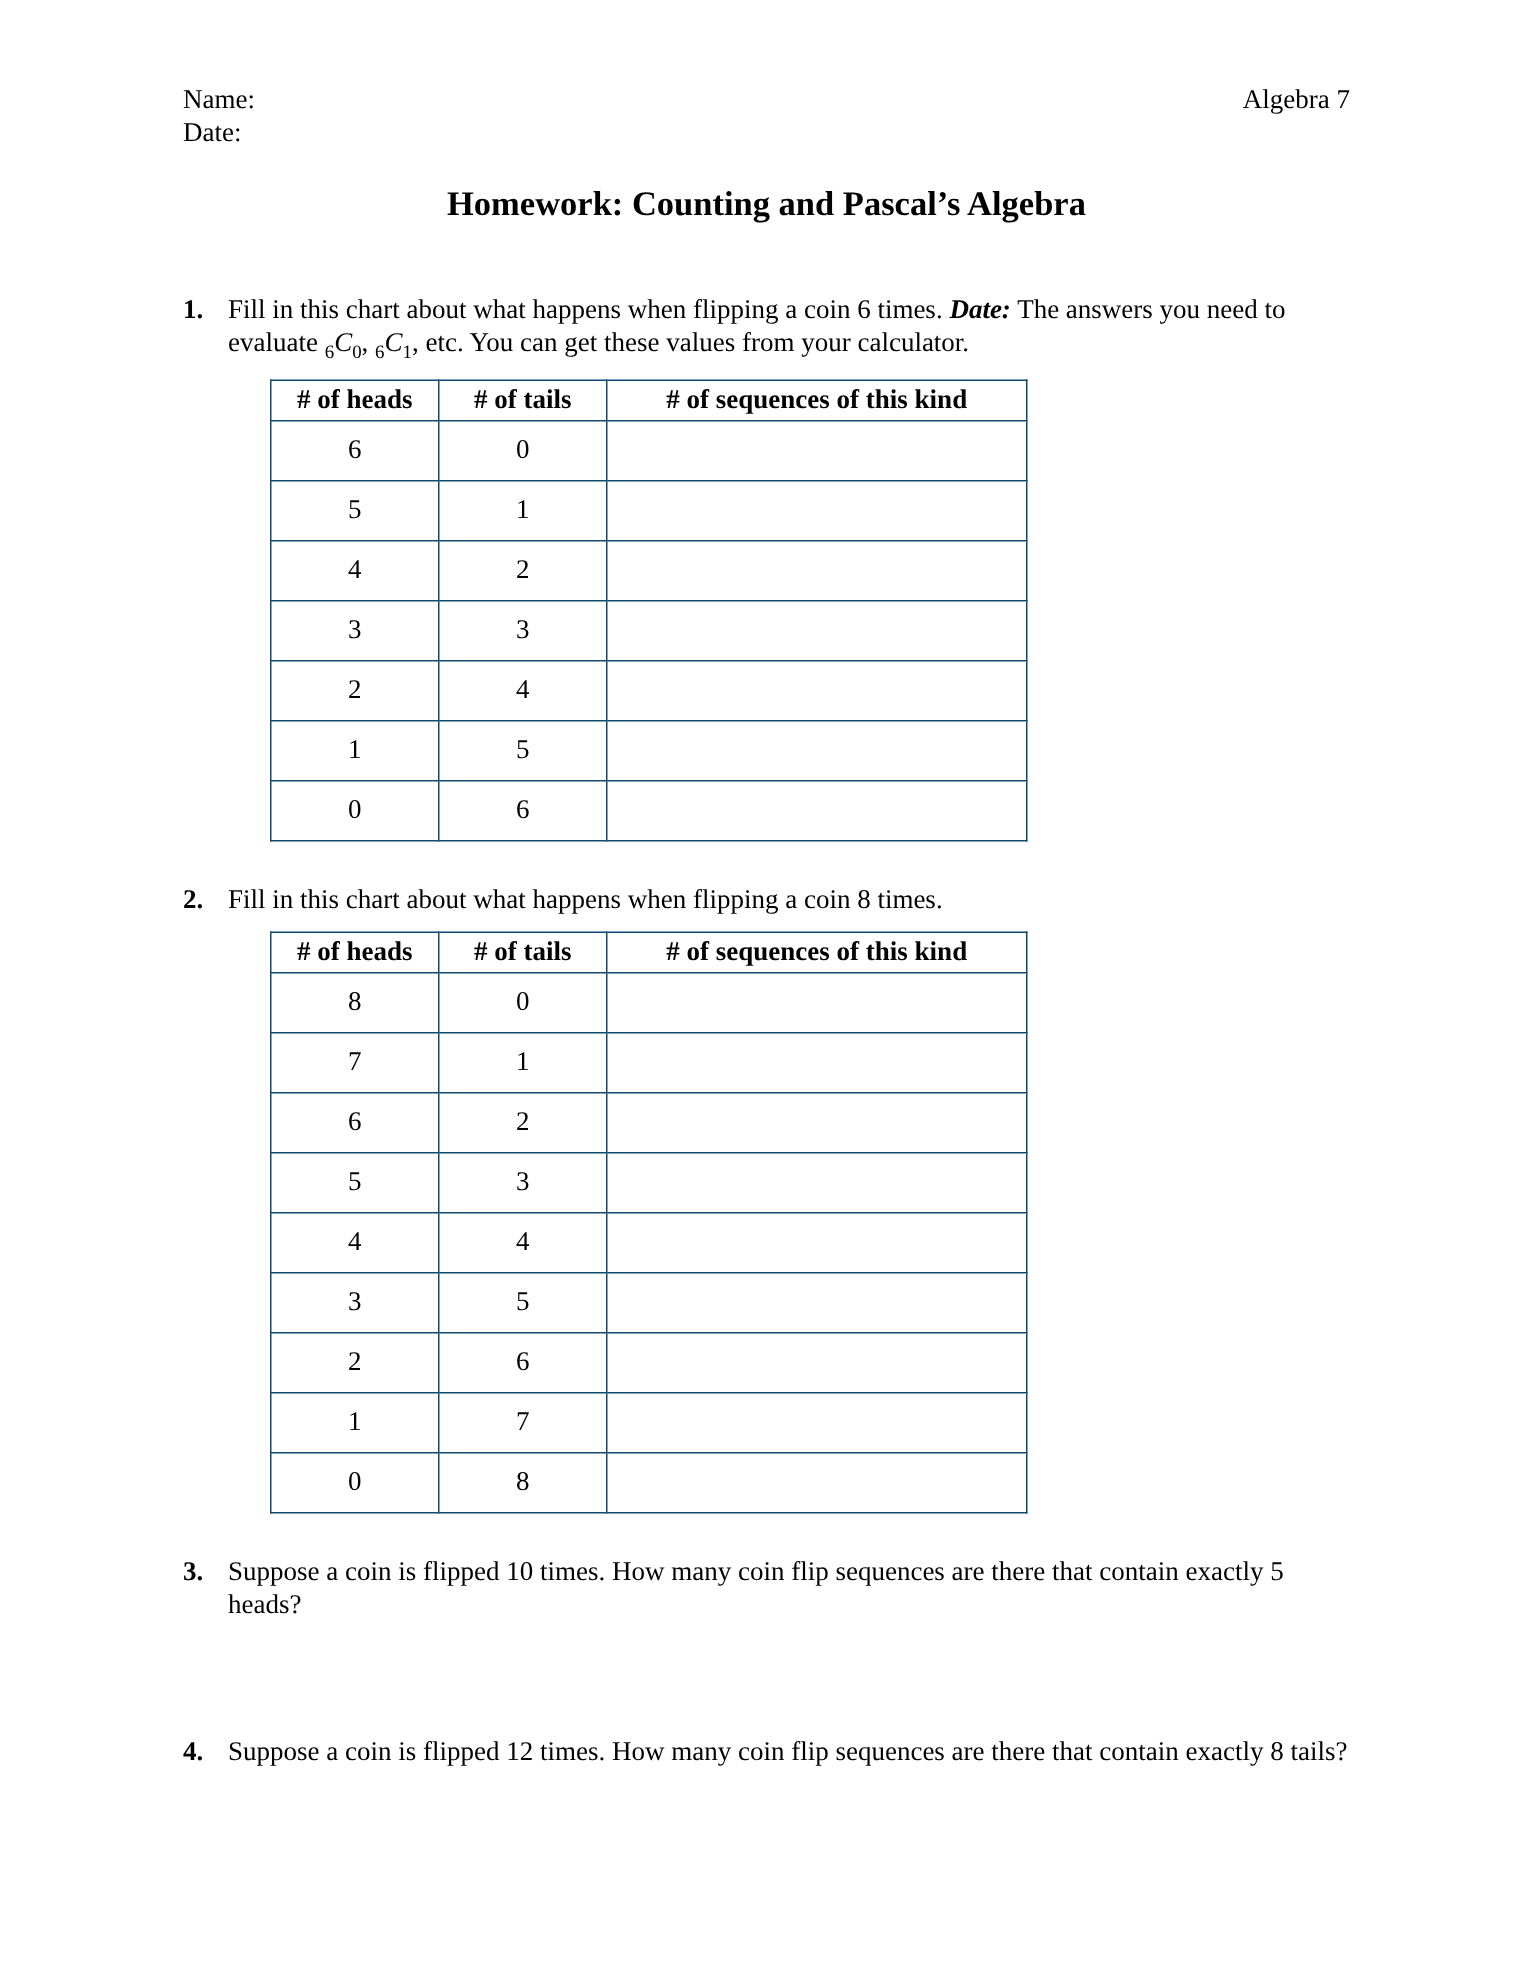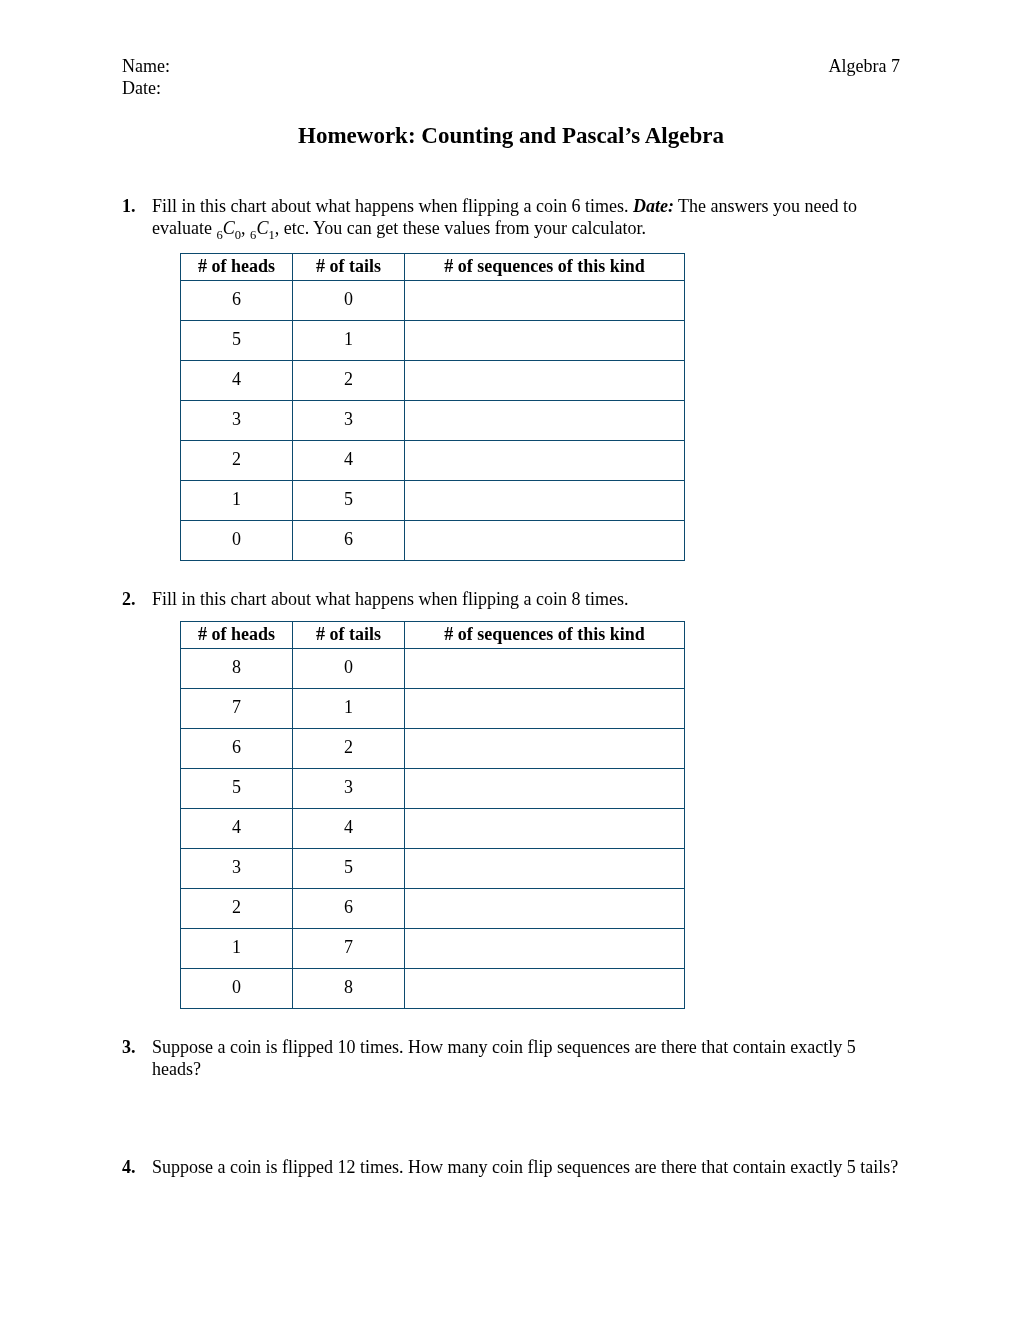--- a/index.html
+++ b/index.html
@@ -201,16 +201,16 @@
     </div>
   </div>
 
   <div class="problem" id="problem-3">
     <div class="problem-number">3.</div>
     <div class="problem-body">Suppose a coin is flipped 10 times. How many coin flip sequences are there that contain exactly 5 heads?</div>
   </div>
 
   <div class="problem" id="problem-4">
     <div class="problem-number">4.</div>
-    <div class="problem-body">Suppose a coin is flipped 12 times. How many coin flip sequences are there that contain exactly 5 tails?</div>
+    <div class="problem-body">Suppose a coin is flipped 12 times. How many coin flip sequences are there that contain exactly 8 tails?</div>
   </div>
 
 </div>
 
 </body></html>

